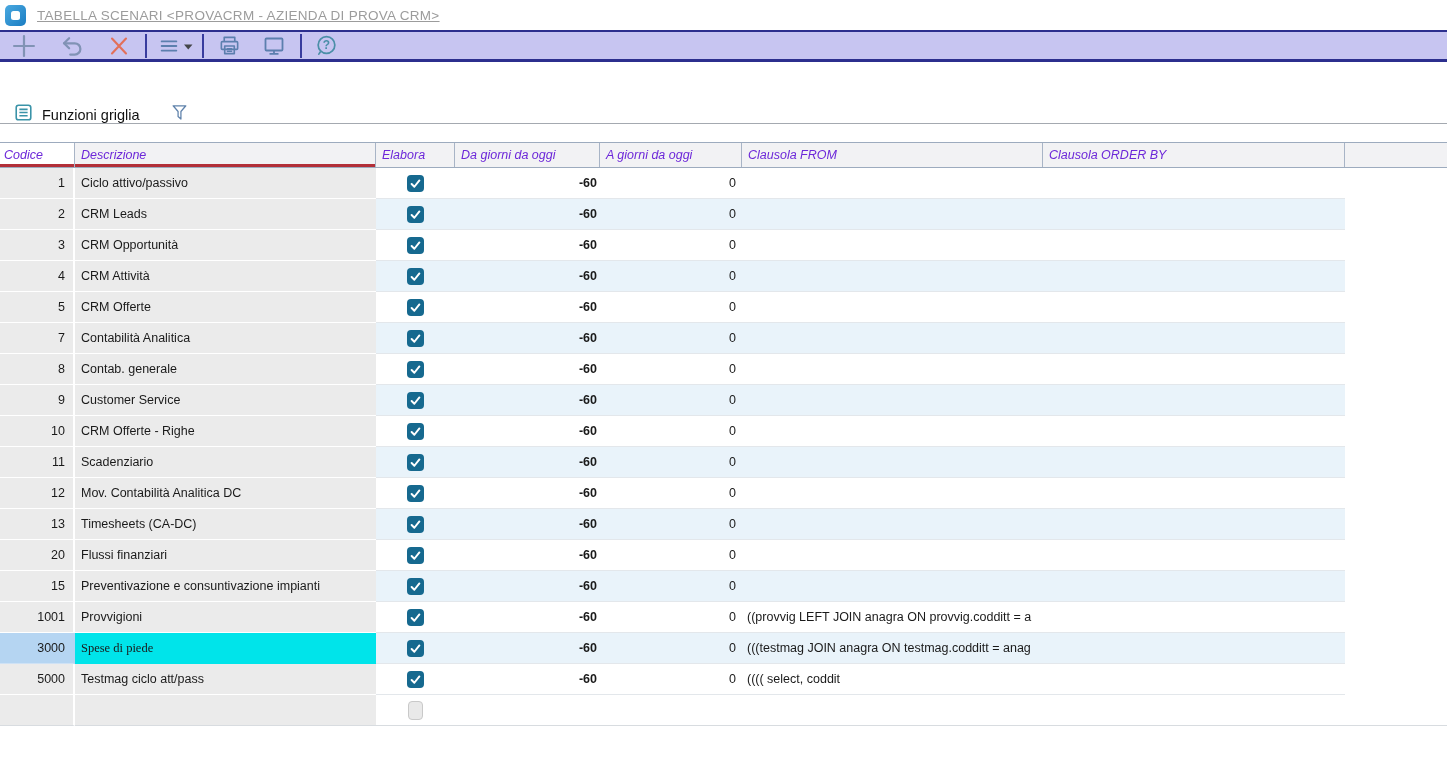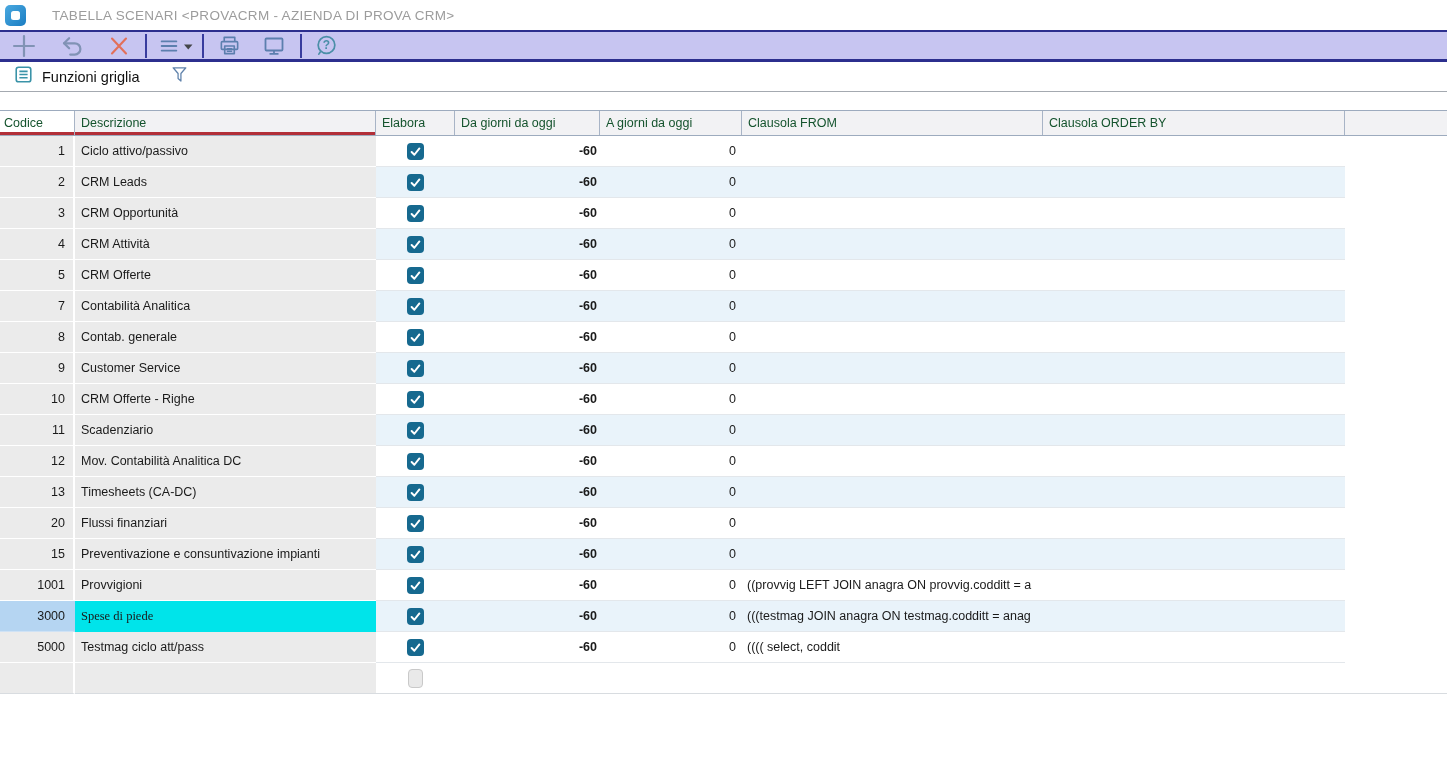--- a/index.html
+++ b/index.html
@@ -5,51 +5,51 @@
   * { box-sizing: border-box; margin: 0; padding: 0; }
   html,body { width:1447px; height:767px; overflow:hidden; background:#fff;
     font-family:"Liberation Sans","DejaVu Sans",sans-serif; }
 
   
   .titlebar { height:30px; display:flex; align-items:center; background:#fff; }
   .app-logo { width:21px; height:21px; margin-left:5px; border-radius:5px;
     background:linear-gradient(135deg,#4aa9e0 0%,#1b7dc2 100%);
     display:flex; align-items:center; justify-content:center; }
   .app-logo .inner { width:9px; height:9px; background:#fff; border-radius:2.5px; }
-  .title-text { margin-left:26px; font-size:13.5px; color:#9c9c9c; letter-spacing:0.3px; }
+  .title-text { margin-left:11px; font-size:13.5px; color:#9c9c9c; letter-spacing:0.3px;text-decoration:underline; }
 
   
   .toolbar { height:32px; background:#c7c5f1; border-top:2px solid #2c2f8e;
     border-bottom:3px solid #2c2f8e; display:flex; align-items:center; }
   .tb-btn { height:27px; display:flex; align-items:center; justify-content:center; cursor:default; }
   .tb-btn svg { display:block; }
   .i-steel { color:#8193b5; }
   .i-red   { color:#e2705a; }
   .i-blue  { color:#5c7fae; }
   .i-help  { color:#4b8fa8; }
   .tb-sep  { width:2px; height:24px; background:#383c9e; }
   .caret   { margin-left:4px; margin-top:2px; }
 
   
-  .gridbar { height:30px; background:#fff; border-bottom:1px solid #a4a9b0;
-    display:flex; align-items:center; }
+  .gridbar { height:18px; background:#fff; border-bottom:1px solid #a4a9b0;
+    display:flex; align-items:center;margin-top:44px; }
   .gridbar .list-ic { margin-left:14px; color:#3a93a8; }
   .gridbar .label { margin-left:9px; font-size:14.5px; color:#111; }
   .gridbar .funnel { margin-left:30px; color:#5f82ab; }
 
   .gap { height:18px; background:#fff; }
 
   
   .grid { font-size:12.5px; color:#1a1a1a; }
   .thead, .row { display:grid;
     grid-template-columns:75px 301px 79px 145px 142px 301px 302px 1fr; }
   .thead { height:26px; background:#f2f2f4;
     border-top:1px solid #9dabbe; border-bottom:1px solid #9dabbe; }
-  .th { display:flex; align-items:center; padding-left:6px; color:#14532d;
-    border-right:1px solid #a8b4c6; overflow:hidden; white-space:nowrap; }
+  .th { display:flex; align-items:center; padding-left:6px; color:#6d28d9;
+    border-right:1px solid #a8b4c6; overflow:hidden; white-space:nowrap;font-style:italic; }
   .th:last-child { border-right:none; }
   .th-codice { background:#fff; padding-left:4px; }
   .th-codice, .th-descr { box-shadow: inset 0 -3px 0 #b22f38; }
 
   .row { height:31px; }
   .cell { display:flex; align-items:center; overflow:hidden; white-space:nowrap;
     border-bottom:1px solid #e3e7eb; }
   .c-codice { background:#ebebeb; justify-content:flex-end; padding-right:8px;
     border-bottom-color:#fff; border-right:2px solid #fff; }
   .c-descr  { background:#ebebeb; padding-left:6px; border-bottom-color:#fff; }

